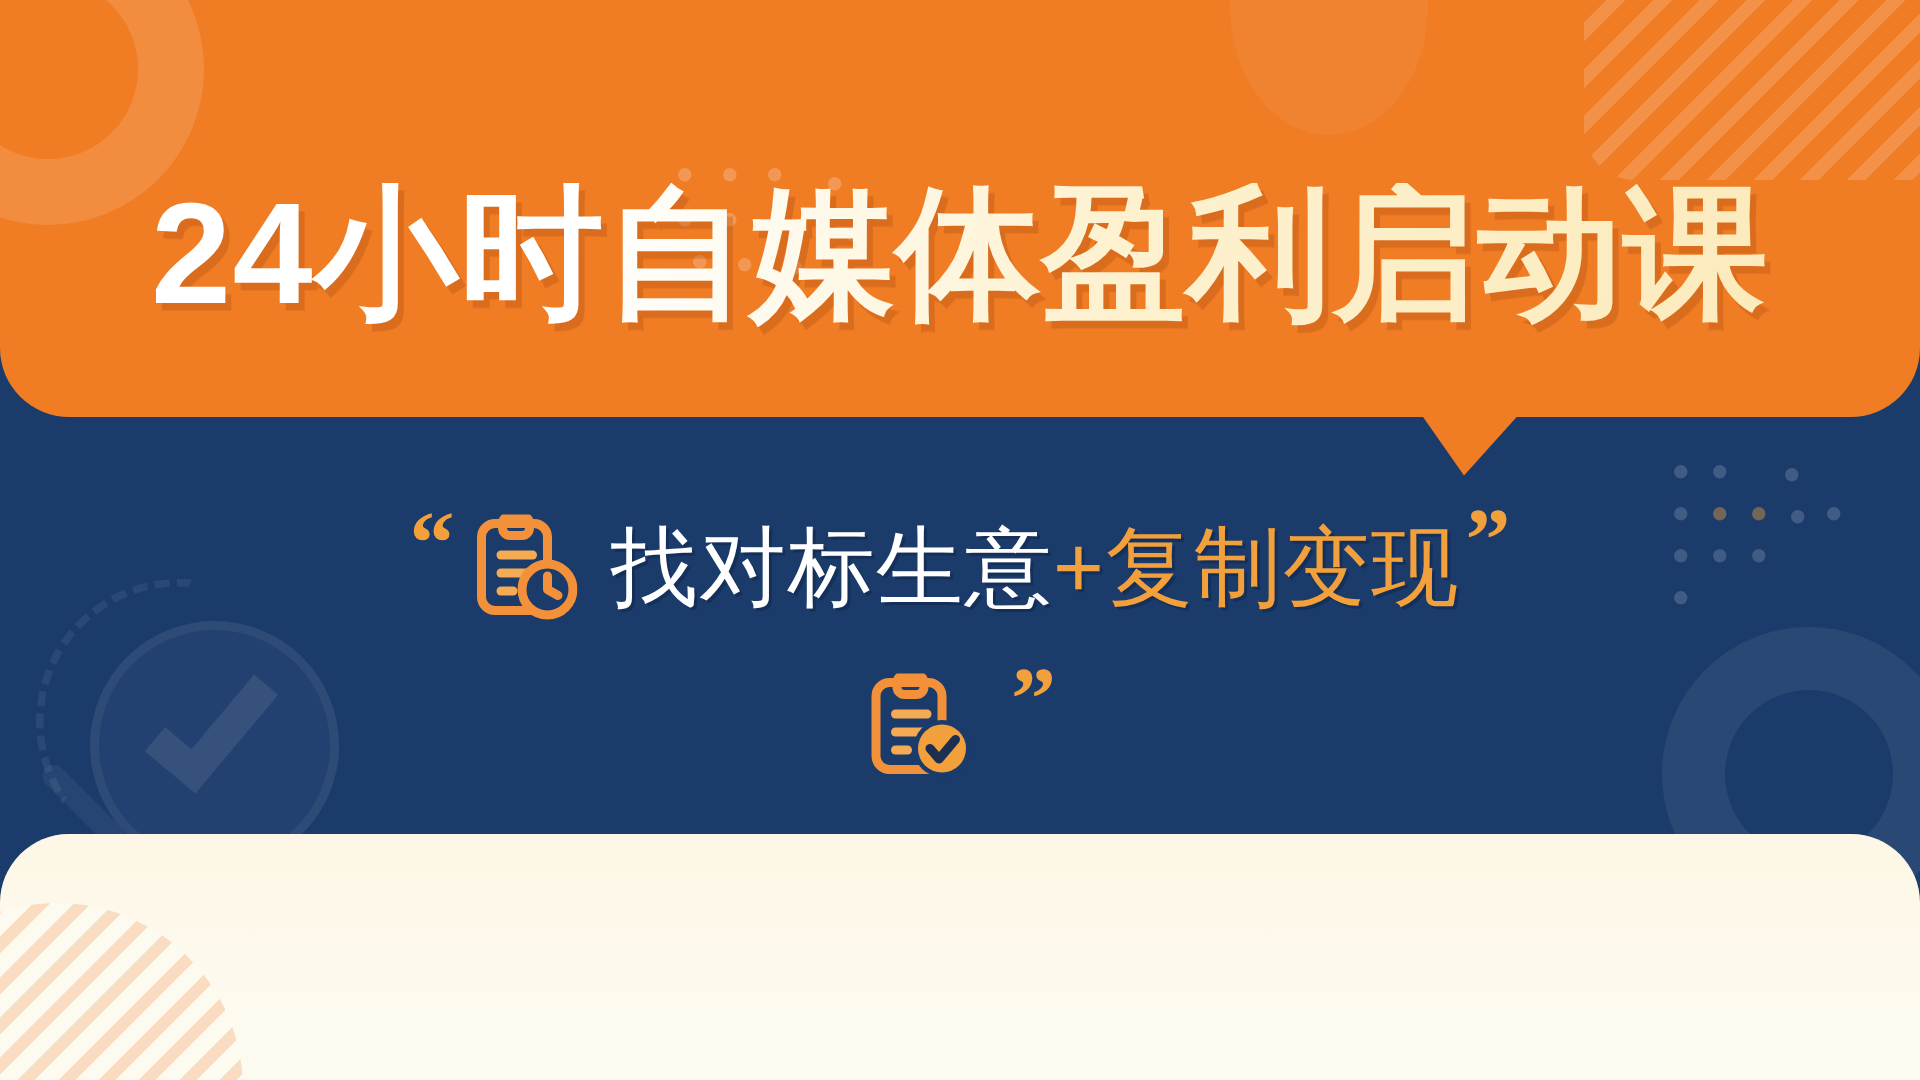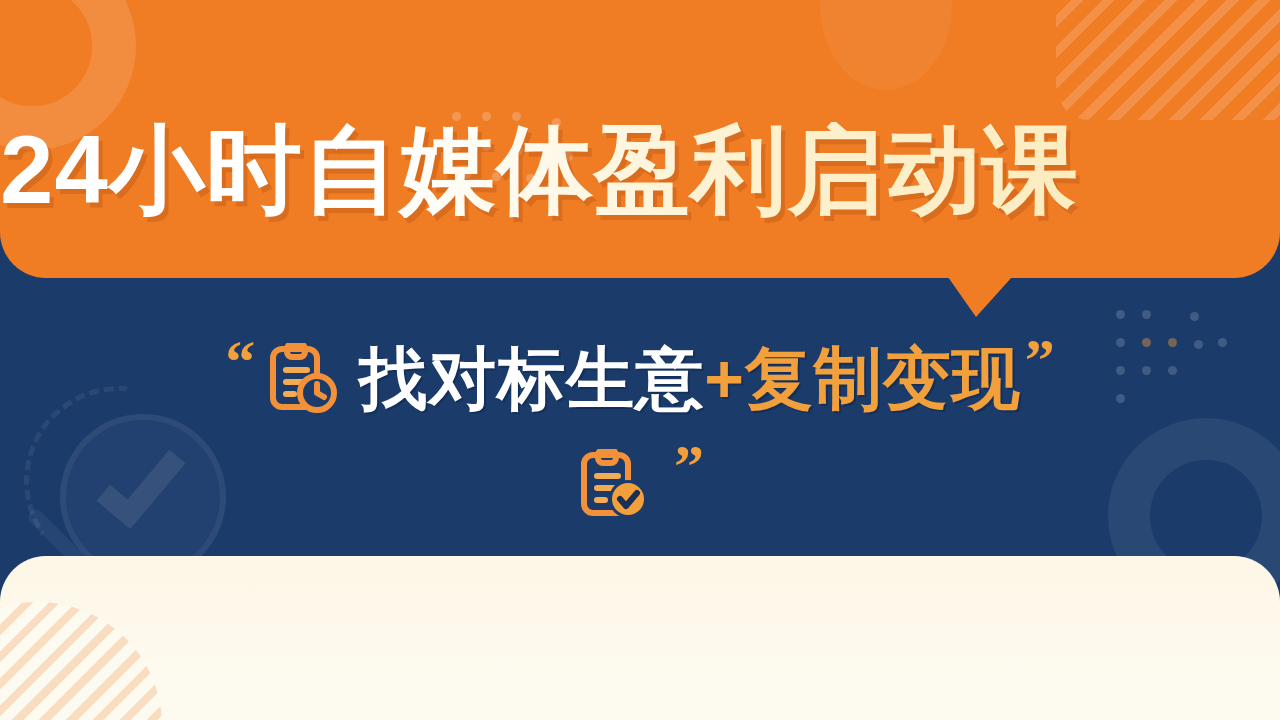--- a/index.html
+++ b/index.html
@@ -73,20 +73,21 @@
     border-left:28px solid transparent;
     border-right:36px solid transparent;
     border-top:40px solid #f07c24;
   }
 
   
   .title {
     position:absolute;
     left:0; top:122px;
     width:1280px;
+    text-align:center;
     font-size:96px;
     font-weight:bold;
     line-height:1;
     letter-spacing:1px;
     white-space:nowrap;
     background:linear-gradient(100deg,#ffffff 0%,#ffffff 30%,#fdf1cf 58%,#fbe9b8 100%);
     -webkit-background-clip:text;
     background-clip:text;
     color:transparent;
     -webkit-text-fill-color:transparent;
@@ -165,22 +166,22 @@
     font-size:60px;
     font-weight:bold;
     color:#f2a03c;
     line-height:1;
     font-family:"Liberation Serif","DejaVu Serif",serif;
   }
   .qmark.open { margin-right:10px; align-self:flex-start; margin-top:6px; }
   .qmark.close { margin-left:4px; align-self:flex-start; margin-top:4px; }
   .sub-icon { margin-right:22px; flex:0 0 auto; display:flex; }
   .sub-text {
-    font-size:68px;
-    font-weight:bold;
+    font-size:58px;
+    font-weight:normal;
     color:#ffffff;
     letter-spacing:1px;
     text-shadow:2px 2px 0 rgba(10,30,60,0.35);
   }
   .sub-text .hl { color:#f2a03c; }
 
   
   .card {
     position:absolute;
     left:0; top:556px;

